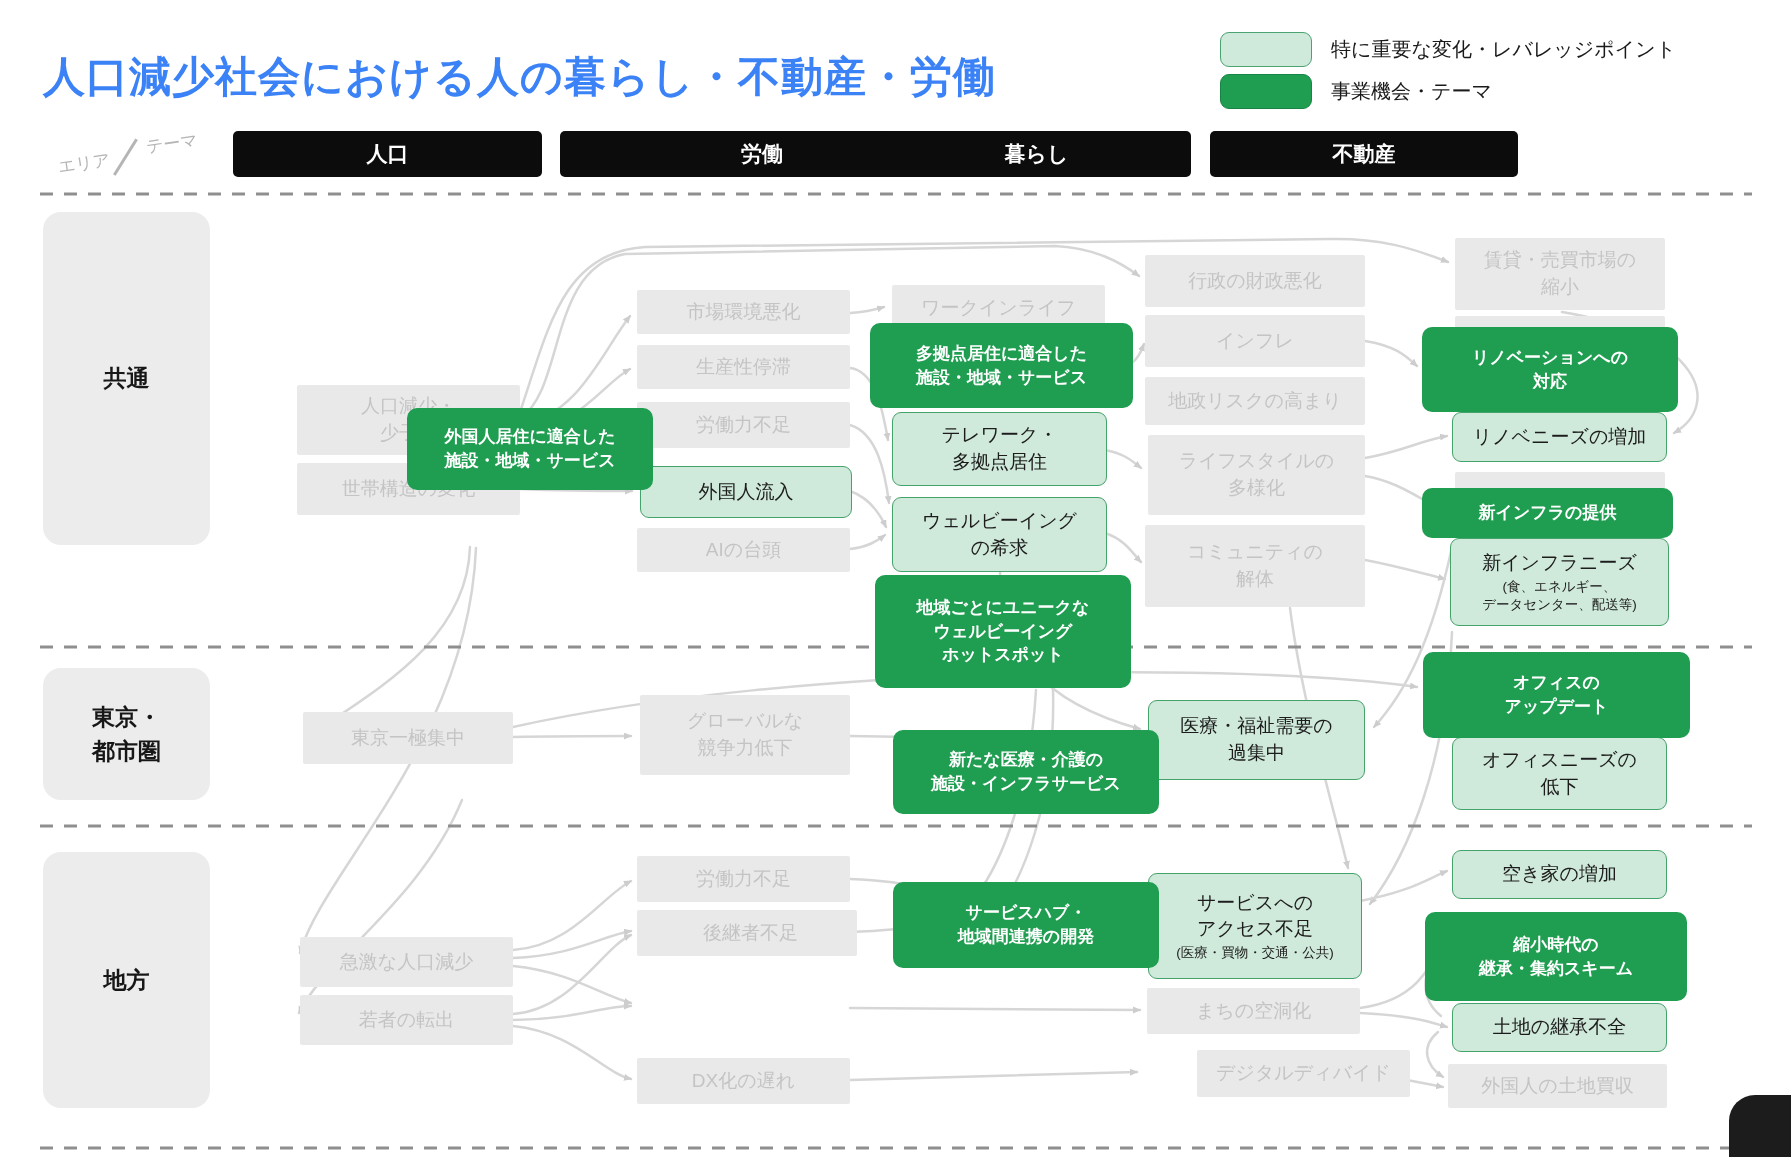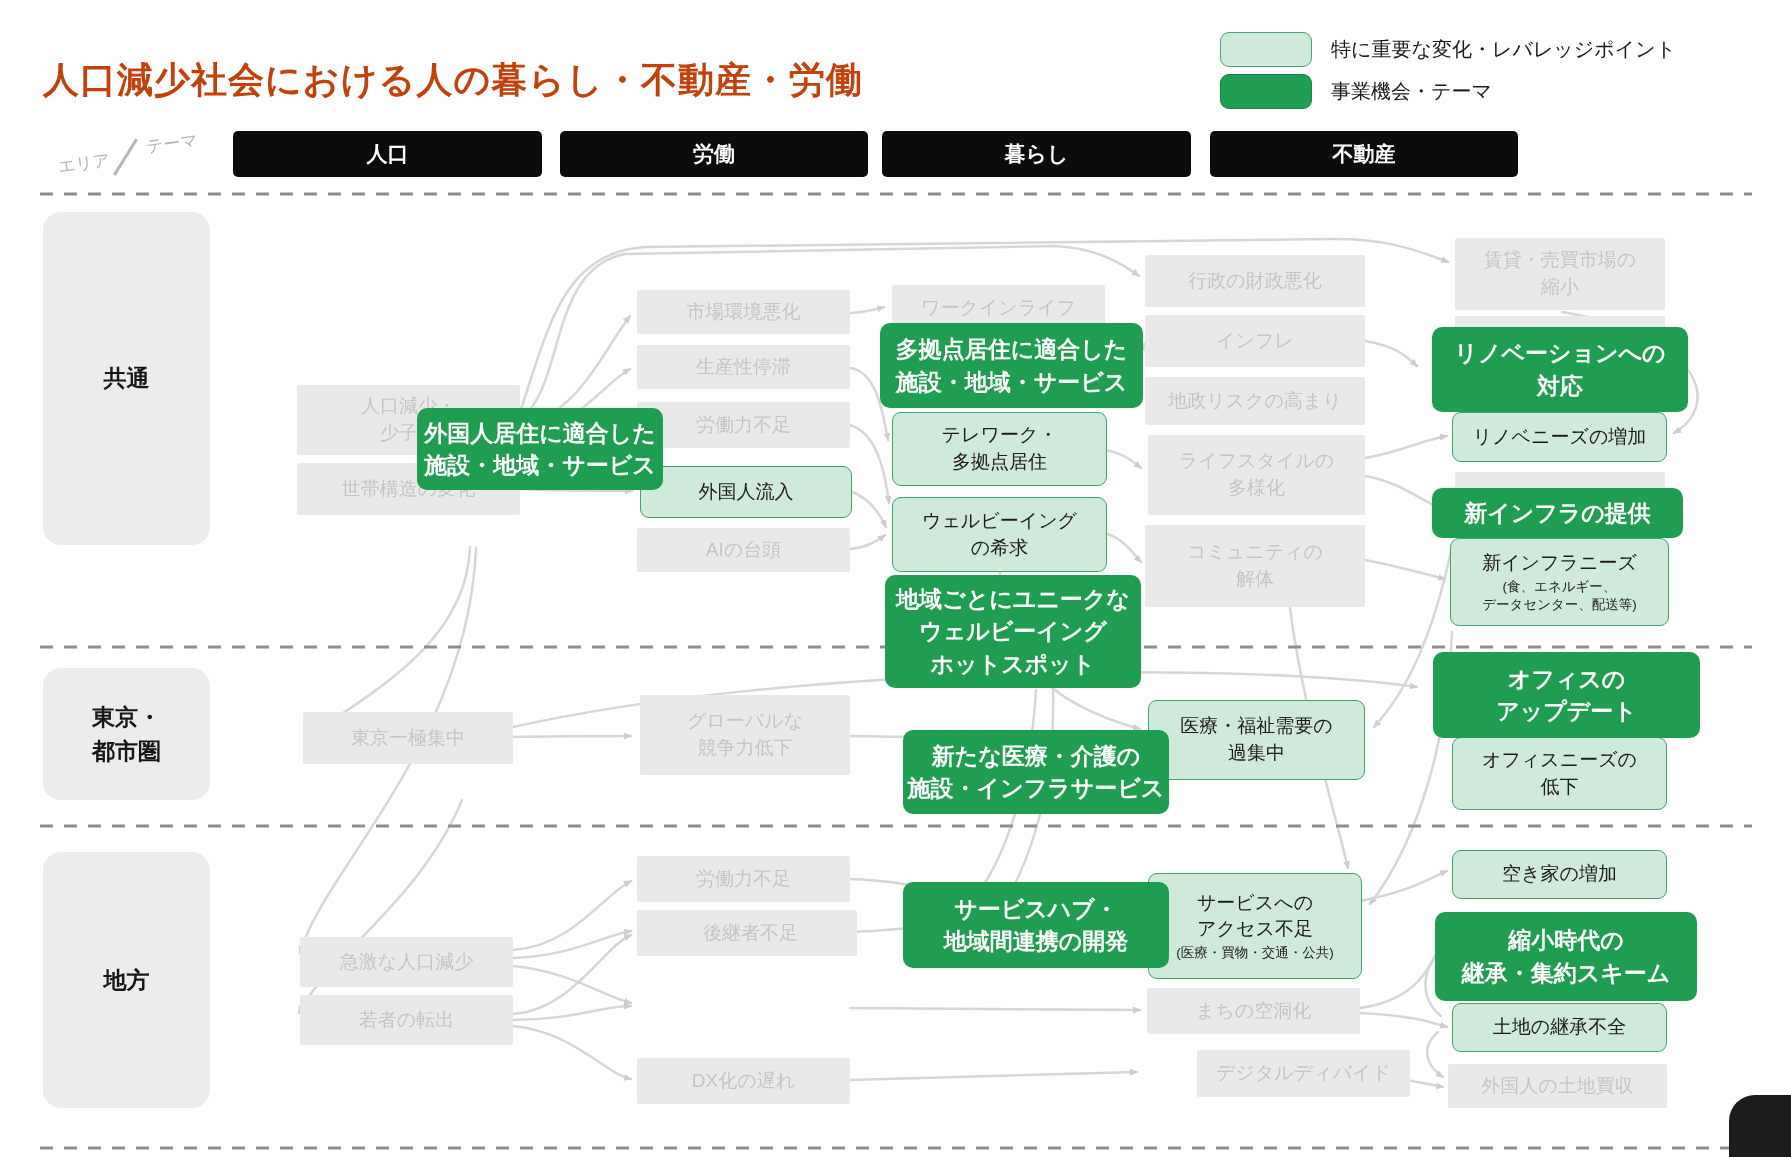--- a/index.html
+++ b/index.html
@@ -1,22 +1,22 @@
 <!DOCTYPE html>
 <html><head>
 <meta charset="utf-8">
 <style>
   html,body{margin:0;padding:0;background:#fff;}
   #canvas{
     position:relative;width:1791px;height:1157px;background:#ffffff;
     font-family:"Liberation Sans","DejaVu Sans",sans-serif;overflow:hidden;
   }
   #title{
-    position:absolute;left:43px;top:56px;font-family:"Liberation Serif","DejaVu Serif",serif;
-    font-size:36px;font-weight:600;color:#c2410c;letter-spacing:1px;white-space:nowrap;
+    position:absolute;left:43px;top:49px;font-family:"Liberation Serif","DejaVu Serif",serif;
+    font-size:42px;font-weight:600;color:#3b82f6;letter-spacing:1px;white-space:nowrap;
   }
   
   #corner{position:absolute;left:58px;top:130px;width:160px;height:55px;color:#b5b5b5;}
   #corner .axis-a{position:absolute;left:0;top:22px;font-size:17px;transform:rotate(-8deg);}
   #corner .axis-b{position:absolute;left:88px;top:2px;font-size:17px;transform:rotate(-8deg);}
   #corner .slash{position:absolute;left:66px;top:6px;width:2.5px;height:42px;background:#b5b5b5;transform:rotate(32deg);}
   
   #legend{position:absolute;left:1220px;top:33px;}
   .legend-row{display:flex;align-items:center;height:33px;margin-bottom:9px;}
   .legend-swatch{width:90px;height:33px;border-radius:9px;margin-right:19px;flex:none;}
@@ -29,21 +29,21 @@
   
   .rowlbl{position:absolute;background:#ececec;border-radius:18px;display:flex;align-items:center;
           justify-content:center;font-size:23px;font-weight:bold;color:#171717;text-align:center;
           white-space:pre-line;line-height:1.5;z-index:2;}
   
   .nd{position:absolute;display:flex;flex-direction:column;align-items:center;justify-content:center;
       text-align:center;line-height:1.4;}
   .nd .nd-text{white-space:pre-line;}
   .nd.g{background:#e9e9e9;border-radius:2px;color:#c4c4c4;font-size:19px;z-index:2;}
   .nd.l{background:#cfe9da;border:1.5px solid #44a36b;border-radius:9px;color:#1c1c1c;font-size:19px;z-index:3;}
-  .nd.d{background:#1f9e51;border-radius:10px;color:#ffffff;font-size:23px;font-weight:bold;z-index:4;margin-left:10px;}
+  .nd.d{background:#1f9e51;border-radius:10px;color:#ffffff;font-size:17px;font-weight:bold;z-index:4;}
   .nd .nd-sub{white-space:pre-line;font-size:13.5px;line-height:1.35;margin-top:1px;}
   #wires{position:absolute;left:0;top:0;z-index:1;}
   #corner-artifact{position:absolute;right:-26px;bottom:-26px;width:88px;height:88px;background:#1c1c1c;border-radius:26px;z-index:6;}
 </style>
 </head>
 <body>
 
 <div id="canvas">
 
   <div id="title">人口減少社会における人の暮らし・不動産・労働</div>
@@ -125,21 +125,21 @@
         <line x1="40" x2="1752" y1="647" y2="647"></line>
         <line x1="40" x2="1752" y1="826" y2="826"></line>
         <line x1="40" x2="1752" y1="1148" y2="1148"></line>
       </g>
   </svg>
 
   <div id="corner-artifact"></div>
 <div class="hdr" style="left: 233px; top: 131px; width: 309px; height: 46px;">
       <span>人口</span>
     </div>
-    <div class="hdr" style="left: 560px; top: 131px; width: 308px; height: 46px;">
+    <div class="hdr" style="left: 560px; top: 131px; width: 308px; height: 46px; padding-left: 48px;">
       <span>労働</span>
     </div>
     <div class="hdr" style="left: 882px; top: 131px; width: 309px; height: 46px;">
       <span>暮らし</span>
     </div>
     <div class="hdr" style="left: 1210px; top: 131px; width: 308px; height: 46px;">
       <span>不動産</span>
     </div>
     <div class="rowlbl" style="left: 43px; top: 212px; width: 167px; height: 333px;"><span>共通</span></div>
     <div class="rowlbl" style="left: 43px; top: 668px; width: 167px; height: 132px;"><span>東京・

